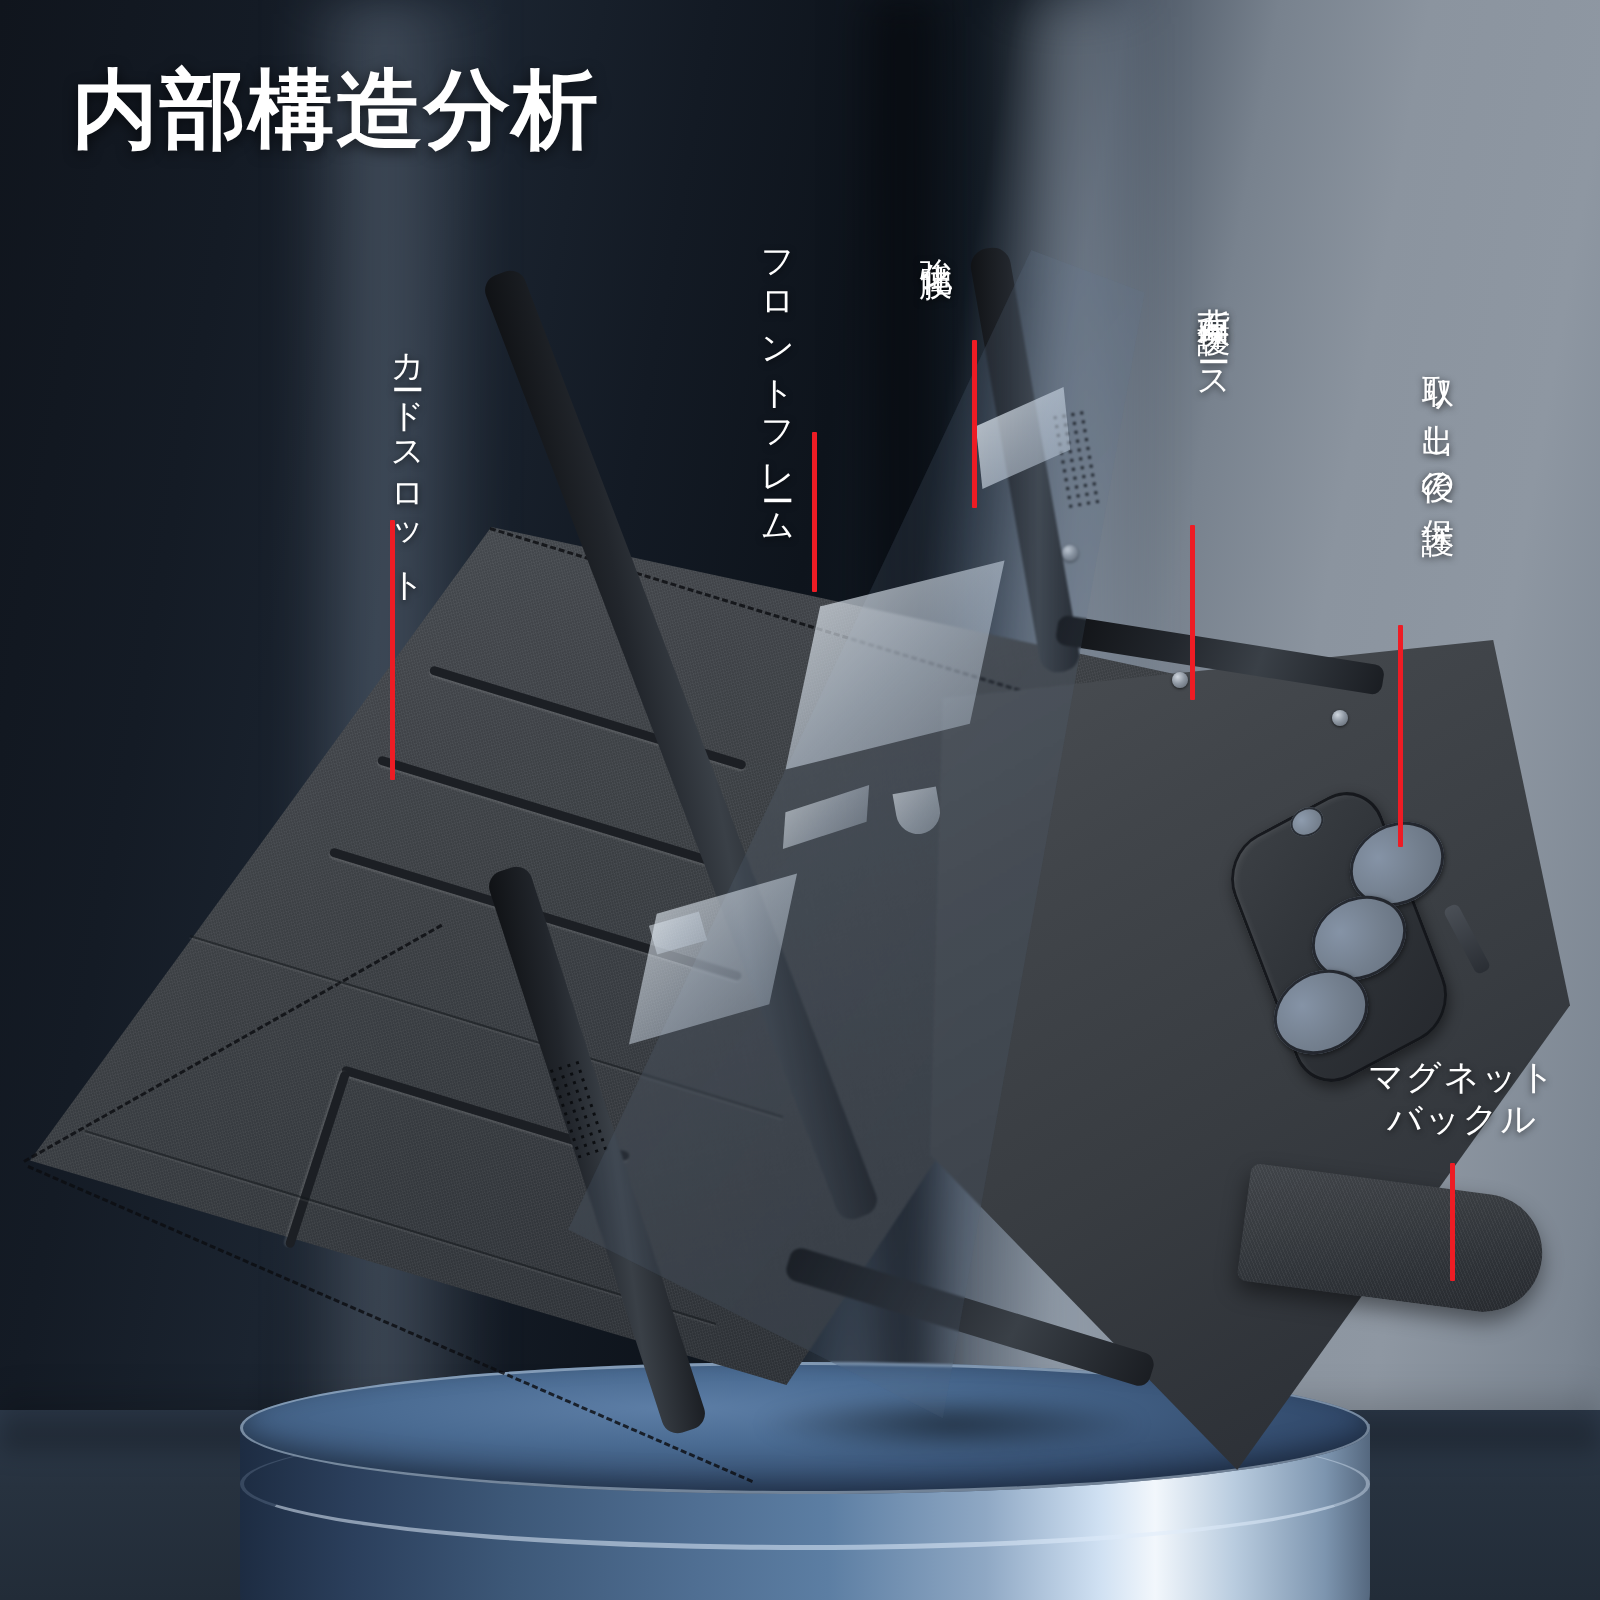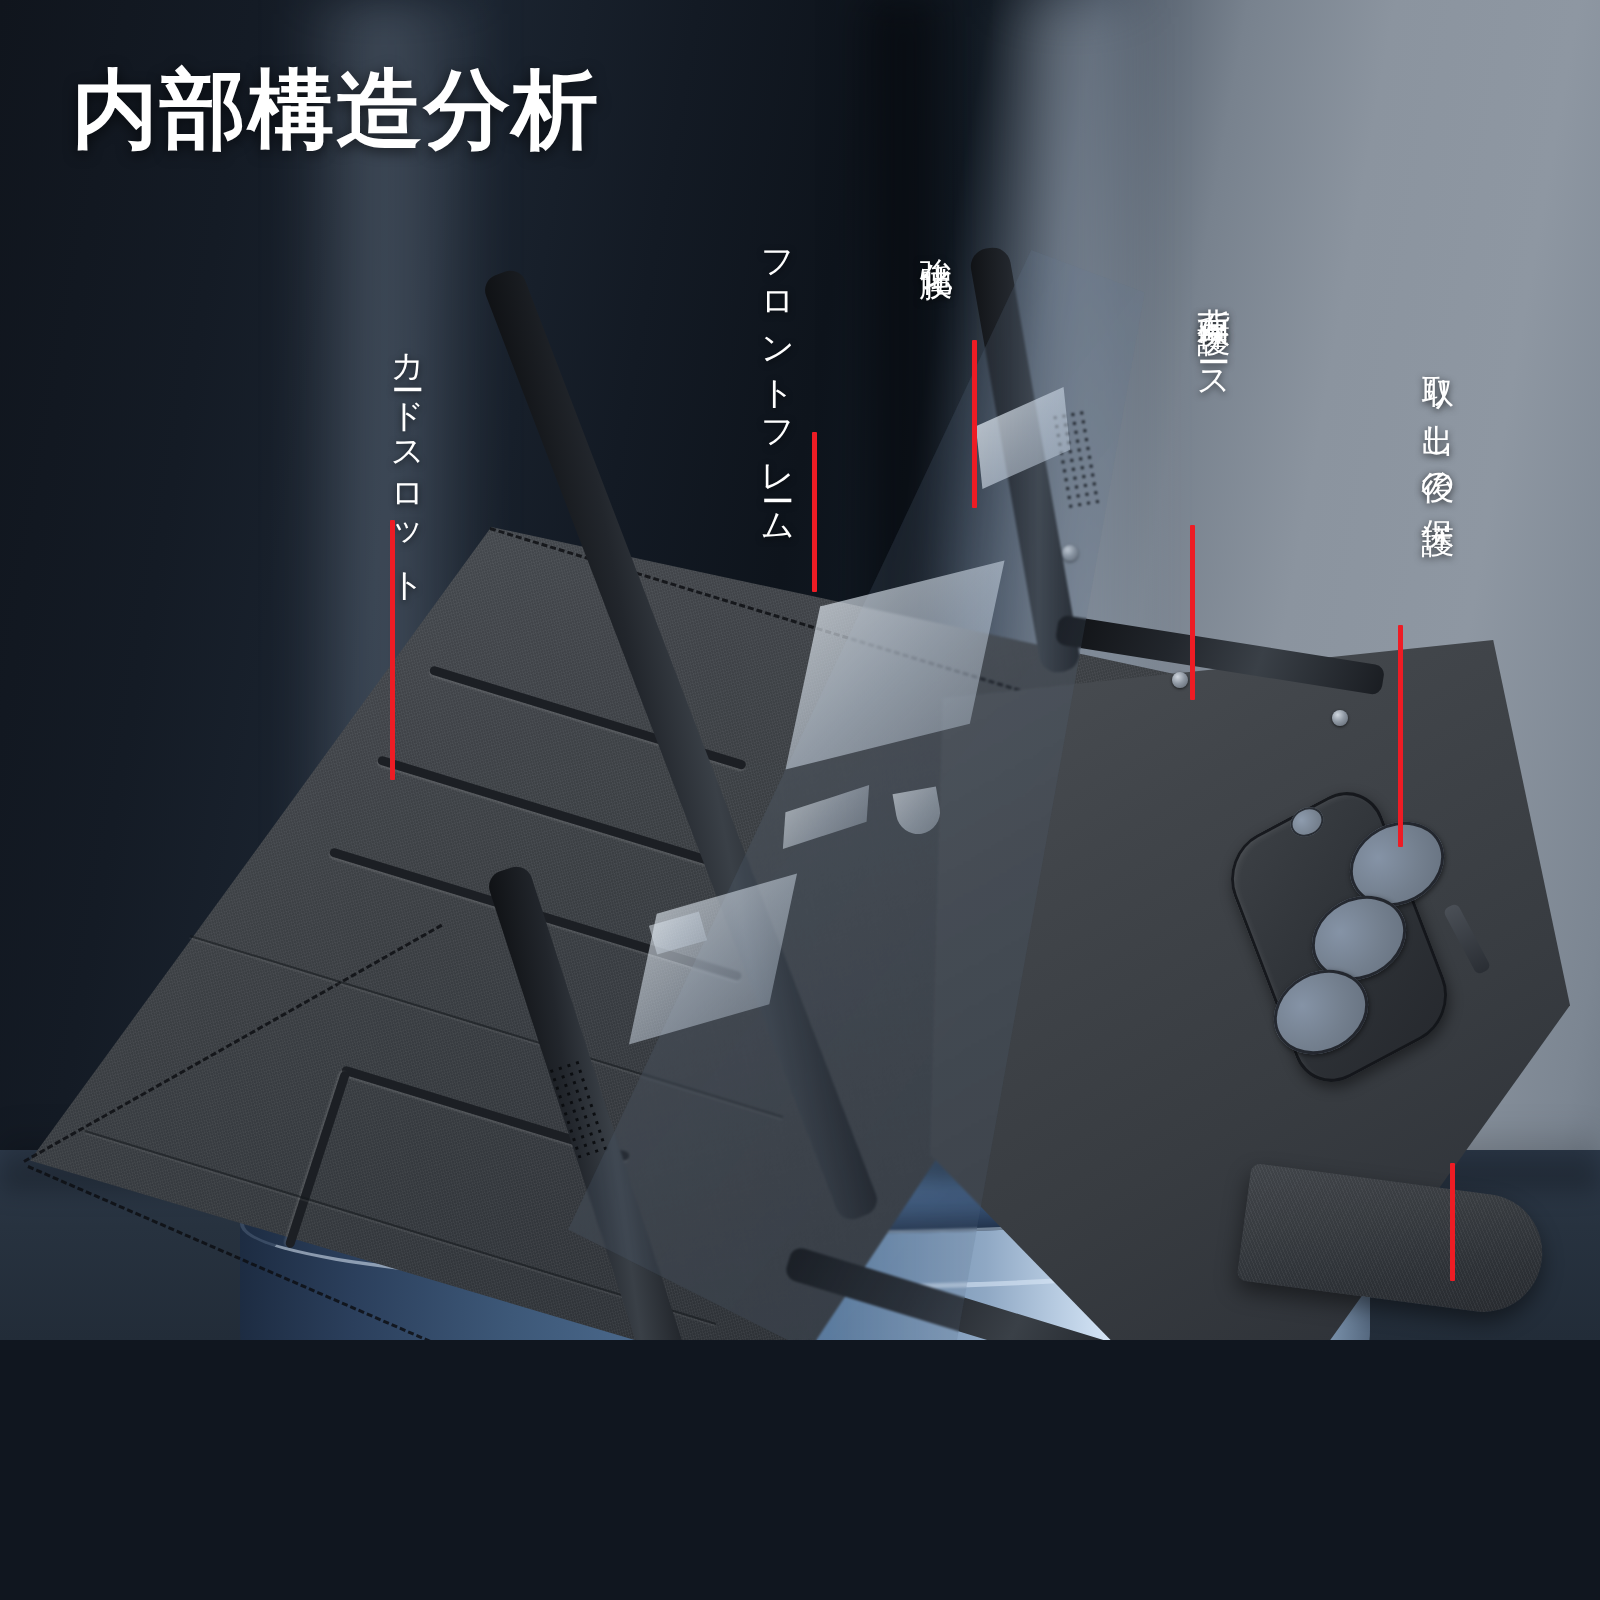--- a/index.html
+++ b/index.html
@@ -1,21 +1,21 @@
 <!DOCTYPE html>
 <html><head>
 <meta charset="utf-8">
 <style>
   html, body {
     margin: 0; padding: 0;
     background: #10161f;
   }
   #stage {
     position: relative;
-    width: 1600px; height: 1340px;
+    width: 1600px; height: 1600px;
     overflow: hidden;
     font-family: "DejaVu Sans", "Liberation Sans", sans-serif;
     background: #1b2430;
   }
 
   
   .bg-base {
     position: absolute; inset: 0;
     background: linear-gradient(100deg,
         #10151d 0%,
@@ -365,15 +365,19 @@
 
   <div class="vlabel" style="left:918px; top:232px;">強化膜</div>
   <div class="leader" style="left:972px; top:340px; height:168px;"></div>
 
   <div class="vlabel" style="left:1196px; top:282px;">背面保護ケース</div>
   <div class="leader" style="left:1190px; top:525px; height:175px;"></div>
 
   <div class="vlabel" style="left:1420px; top:350px;">取り出し後の保護</div>
   <div class="leader" style="left:1398px; top:625px; height:222px;"></div>
 
+  <div class="hlabel" style="left:1368px; top:1056px;">
+    <div>マグネット</div>
+    <div>バックル</div>
+  </div>
   <div class="leader" style="left:1450px; top:1163px; height:118px;"></div>
 
 </div>
 
 </body></html>

